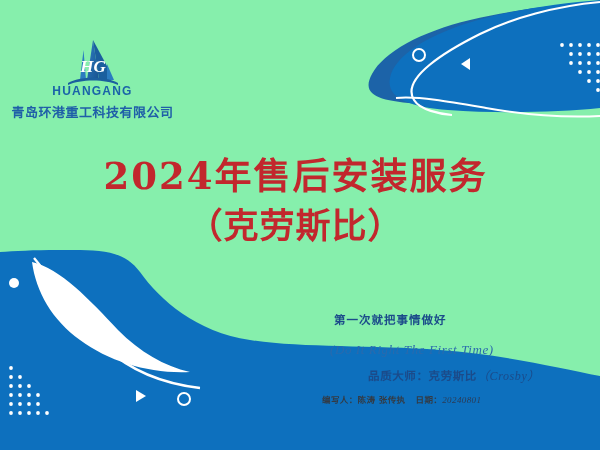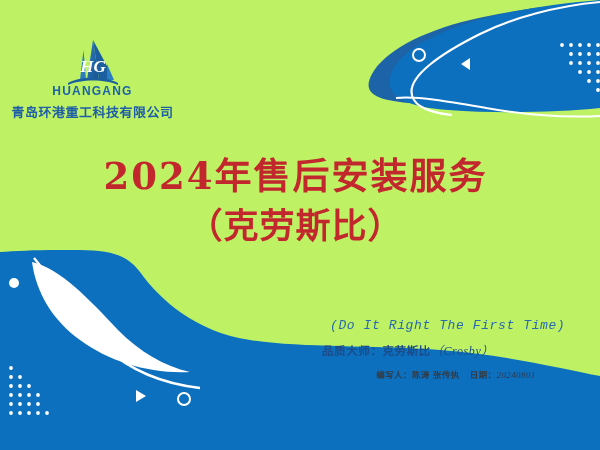--- a/index.html
+++ b/index.html
@@ -5,21 +5,21 @@
 <style>
   html, body {
     margin: 0;
     padding: 0;
     background: #ffffff;
   }
   #slide {
     position: relative;
     width: 600px;
     height: 450px;
-    background: #bef264;
+    background: #86efac;
     overflow: hidden;
     font-family: "Liberation Sans", "DejaVu Sans", sans-serif;
   }
   #deco-top, #deco-bottom {
     position: absolute;
     left: 0;
     top: 0;
     width: 600px;
     height: 450px;
     pointer-events: none;
@@ -92,52 +92,52 @@
   #quote-cn {
     font-family: "DejaVu Sans", "Liberation Sans", sans-serif;
     font-size: 11.5px;
     font-weight: 700;
     letter-spacing: 1px;
     color: #1b4b8a;
     text-align: left;
     padding-left: 12px;
   }
   #quote-en {
-    font-family: Liberation Mono, monospace;
+    font-family: Liberation Serif, serif;
     font-style: italic;
     font-size: 13px;
     color: #2a6aad;
     letter-spacing: 0.6px;
     text-align: left;
     padding-left: 8px;
-    margin-top: 7px;
+    margin-top: 15px;
   }
   #quote-author {
     font-family: "DejaVu Sans", "Liberation Sans", sans-serif;
     font-size: 11.5px;
     font-weight: 700;
     color: #1b4b8a;
     letter-spacing: 0.6px;
-    text-align: left;
+    text-align: center;
     margin-top: 8px;
     padding-right: 4px;
   }
   #quote-author .latin {
     font-family: "Liberation Serif", "DejaVu Serif", serif;
     font-style: italic;
     font-weight: 400;
     font-size: 12px;
   }
   #credits {
     font-family: "DejaVu Sans", "Liberation Sans", sans-serif;
     font-size: 8.5px;
     font-weight: 700;
     color: #333b45;
     letter-spacing: 0.4px;
-    text-align: center;
+    text-align: left;
     margin-top: 9px;
   }
   #credits .date-val {
     font-family: "Liberation Serif", "DejaVu Serif", serif;
     font-style: italic;
     font-weight: 400;
     color: #2b3b55;
     font-size: 9px;
   }
   #credits .gap { display: inline-block; width: 10px; }
@@ -245,20 +245,21 @@
     <div id="logo-latin">HUANGANG</div>
     <div id="logo-cn">青岛环港重工科技有限公司</div>
   </div>
 
   <div id="title-block">
     <div class="title-line" id="title-main">2024年售后安装服务</div>
     <div class="title-line" id="title-sub">（克劳斯比）</div>
   </div>
 
   <div id="quote-block">
+    <div id="quote-cn">第一次就把事情做好</div>
     <div id="quote-en">(Do It Right The First Time)</div>
     <div id="quote-author">
       <span>品质大师：</span><span>克劳斯比</span><span class="latin">（Crosby）</span>
     </div>
     <div id="credits">
       <span>编写人：</span><span>陈涛 张传执</span><span class="gap"></span><span>日期：</span><span class="date-val">20240801</span>
     </div>
   </div>
 
 </div>

